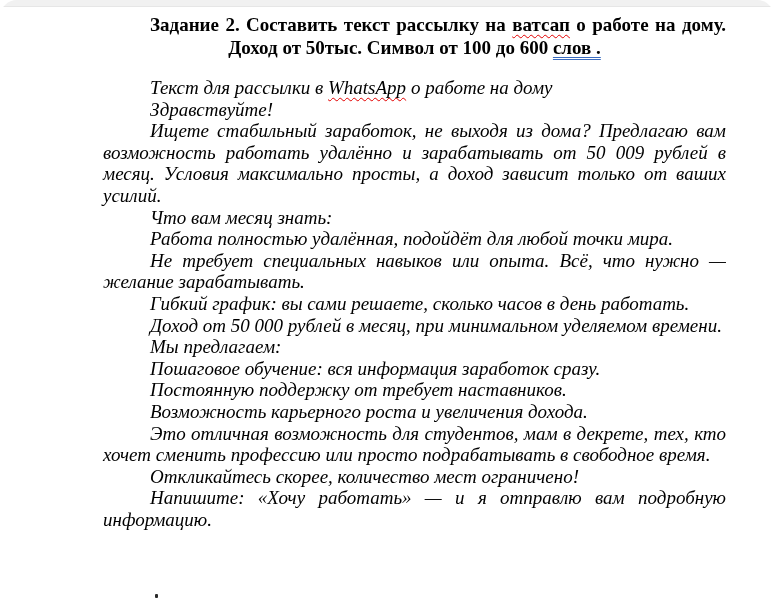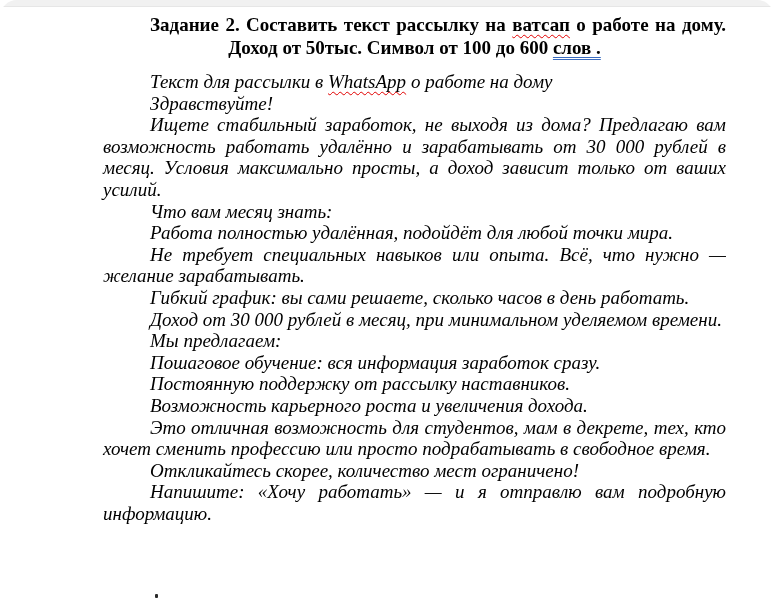--- a/index.html
+++ b/index.html
@@ -43,21 +43,21 @@
     text-align: center;
   }
   .body-text p {
     font-style: italic;
     font-size: 19px;
     line-height: 21.6px;
     text-align: justify;
     text-indent: 47px;
     margin: 0;
   }
-  .body-text { margin-top: 12px; }
+  .body-text { margin-top: 18px; }
   .spell-error {
     text-decoration: underline wavy #e10000;
     text-decoration-thickness: 1px;
     text-underline-offset: 3px;
     text-decoration-skip-ink: none;
   }
   .grammar-error {
     text-decoration: underline double #3a6cc0;
     text-decoration-thickness: 1px;
     text-underline-offset: 3px;
@@ -82,29 +82,29 @@
   <div class="content">
 
     <div class="heading">
       <div class="heading-line1"><span>Задание 2. Составить текст рассылку на </span><span class="spell-error">ватсап</span><span> о работе на дому.</span></div>
       <div class="heading-line2"><span>Доход от 50тыс. Символ от 100 до 600 </span><span class="grammar-error">слов .</span></div>
     </div>
 
     <div class="body-text">
       <p><span>Текст для рассылки в </span><span class="spell-error">WhatsApp</span><span> о работе на дому</span></p>
       <p>Здравствуйте!</p>
-      <p>Ищете стабильный заработок, не выходя из дома? Предлагаю вам возможность работать удалённо и зарабатывать от 30 000 рублей в месяц. Условия максимально просты, а доход зависит только от ваших усилий.</p>
+      <p>Ищете стабильный заработок, не выходя из дома? Предлагаю вам возможность работать удалённо и зарабатывать от 50 009 рублей в месяц. Условия максимально просты, а доход зависит только от ваших усилий.</p>
       <p>Что вам месяц знать:</p>
       <p>Работа полностью удалённая, подойдёт для любой точки мира.</p>
       <p>Не требует специальных навыков или опыта. Всё, что нужно — желание зарабатывать.</p>
       <p>Гибкий график: вы сами решаете, сколько часов в день работать.</p>
-      <p>Доход от 30 000 рублей в месяц, при минимальном уделяемом времени.</p>
+      <p>Доход от 50 000 рублей в месяц, при минимальном уделяемом времени.</p>
       <p>Мы предлагаем:</p>
       <p>Пошаговое обучение: вся информация заработок сразу.</p>
-      <p>Постоянную поддержку от рассылку наставников.</p>
+      <p>Постоянную поддержку от требует наставников.</p>
       <p>Возможность карьерного роста и увеличения дохода.</p>
       <p>Это отличная возможность для студентов, мам в декрете, тех, кто хочет сменить профессию или просто подрабатывать в свободное время.</p>
       <p>Откликайтесь скорее, количество мест ограничено!</p>
       <p>Напишите: «Хочу работать» — и я отправлю вам подробную информацию.</p>
 
     </div>
 
   </div>
 
   <div class="cutoff-fragment"></div>

